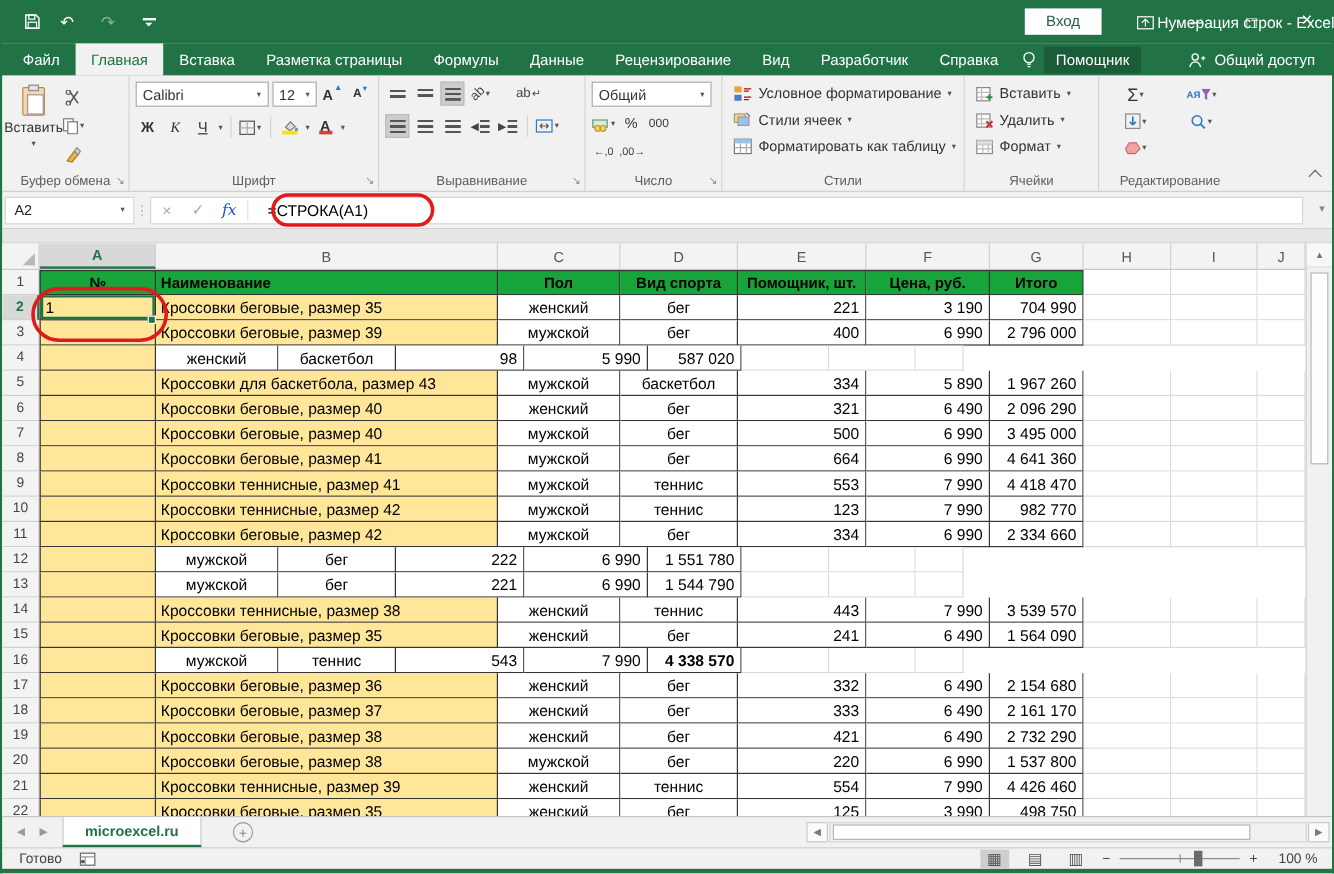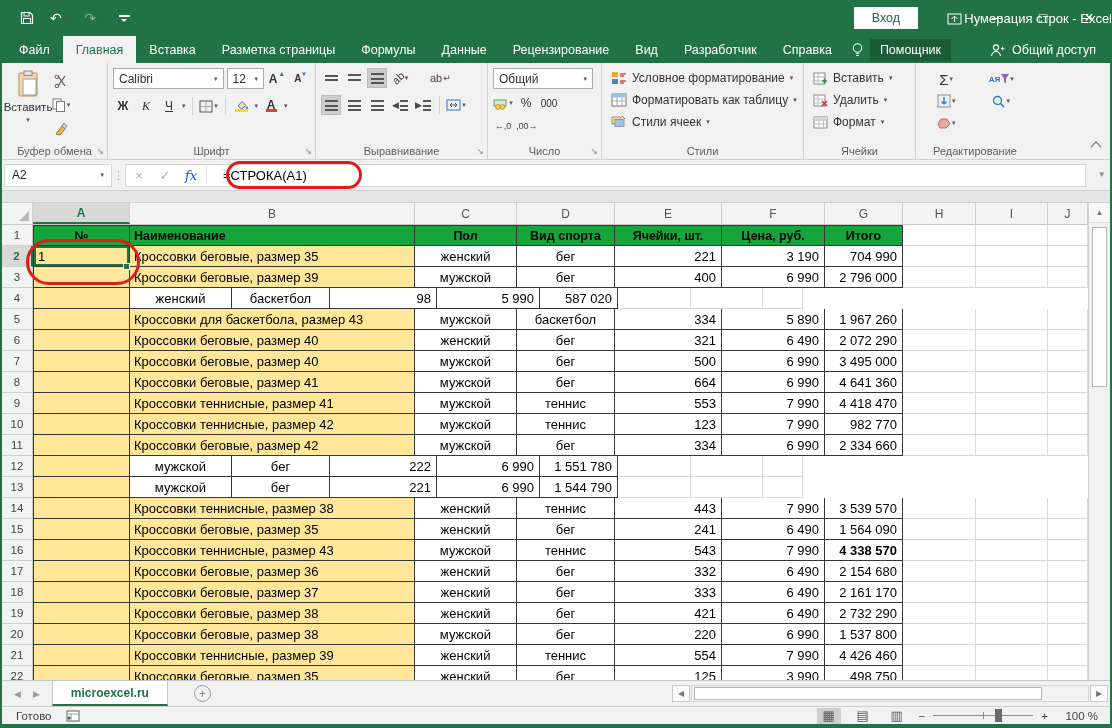--- a/index.html
+++ b/index.html
@@ -364,34 +364,34 @@
             <svg width="16" height="14" viewBox="0 0 16 14">
               <rect x="1" y="1" width="6" height="5" fill="#e8a33d"></rect>
               <rect x="1" y="8" width="6" height="5" fill="#4f81bd"></rect>
               <path d="M9 3 h6 M9 5 h4 M9 10 h6 M9 12 h4" stroke="#c00" fill="none"></path>
             </svg>
             <span class="lab">Условное форматирование</span>
             <span class="dd">▾</span>
           </div>
           <div class="stbtn">
             <svg width="16" height="14" viewBox="0 0 16 14">
+              <rect x="1" y="2" width="9" height="7" fill="#ffd966" stroke="#999"></rect>
+              <rect x="4" y="4.5" width="9" height="7" fill="#9dc3e6" stroke="#999"></rect>
+              <path d="M11 1 l3 3" stroke="#666"></path>
+            </svg>
+            <span class="lab">Стили ячеек</span>
+            <span class="dd">▾</span>
+          </div>
+          <div class="stbtn">
+            <svg width="16" height="14" viewBox="0 0 16 14">
               <rect x="1" y="1" width="14" height="12" fill="#fff" stroke="#777"></rect>
               <rect x="1" y="1" width="14" height="3.5" fill="#9cc3e5"></rect>
               <path d="M1 8 h14 M6 4.5 v8.5 M11 4.5 v8.5" stroke="#aaa"></path>
             </svg>
             <span class="lab">Форматировать как таблицу</span>
-            <span class="dd">▾</span>
-          </div>
-          <div class="stbtn">
-            <svg width="16" height="14" viewBox="0 0 16 14">
-              <rect x="1" y="2" width="9" height="7" fill="#ffd966" stroke="#999"></rect>
-              <rect x="4" y="4.5" width="9" height="7" fill="#9dc3e6" stroke="#999"></rect>
-              <path d="M11 1 l3 3" stroke="#666"></path>
-            </svg>
-            <span class="lab">Стили ячеек</span>
             <span class="dd">▾</span>
           </div>
         </div>
       <span class="glabel">Стили</span>
     </div>
 
     <div class="rgroup" style="width:112px;padding-left:6px">
       <div id="cellsBtns">
           <div class="stbtn">
             <svg width="15" height="13" viewBox="0 0 15 13">
@@ -499,21 +499,21 @@
         <span class="ch" style="flex-basis: 72px;">I</span>
         <span class="ch" style="flex-basis: 40px;">J</span>
       </div>
     <div class="gridbody" id="gridBody">
         <div class="grow">
           <span class="rh">1</span>
           <span class="gc dark ac dleft hdrg" style="flex-basis: 97px;">№</span>
           <span class="gc dark al hdrg" style="flex-basis: 285px;">Наименование</span>
           <span class="gc dark ac hdrg" style="flex-basis: 102px;">Пол</span>
           <span class="gc dark ac hdrg" style="flex-basis: 98px;">Вид спорта</span>
-          <span class="gc dark ac hdrg" style="flex-basis: 107px;">Ячейки, шт.</span>
+          <span class="gc dark ac hdrg" style="flex-basis: 107px;">Помощник, шт.</span>
           <span class="gc dark ac hdrg" style="flex-basis: 103px;">Цена, руб.</span>
           <span class="gc dark ac hdrg" style="flex-basis: 78px;">Итого</span>
           <span class="gc" style="flex-basis: 73px;"></span>
           <span class="gc" style="flex-basis: 72px;"></span>
           <span class="gc" style="flex-basis: 40px;"></span>
         </div>
         <div class="grow">
           <span class="rh selrh">2</span>
           <span class="gc dark al dleft yel sel" style="flex-basis: 97px;">1</span>
           <span class="gc dark al yel" style="flex-basis: 285px;">Кроссовки беговые, размер 35</span>
@@ -565,21 +565,21 @@
           <span class="gc" style="flex-basis: 40px;"></span>
         </div>
         <div class="grow">
           <span class="rh">6</span>
           <span class="gc dark al dleft yel" style="flex-basis: 97px;"></span>
           <span class="gc dark al yel" style="flex-basis: 285px;">Кроссовки беговые, размер 40</span>
           <span class="gc dark ac" style="flex-basis: 102px;">женский</span>
           <span class="gc dark ac" style="flex-basis: 98px;">бег</span>
           <span class="gc dark ar" style="flex-basis: 107px;">321</span>
           <span class="gc dark ar" style="flex-basis: 103px;">6 490</span>
-          <span class="gc dark ar" style="flex-basis: 78px;">2 072 290</span>
+          <span class="gc dark ar" style="flex-basis: 78px;">2 096 290</span>
           <span class="gc" style="flex-basis: 73px;"></span>
           <span class="gc" style="flex-basis: 72px;"></span>
           <span class="gc" style="flex-basis: 40px;"></span>
         </div>
         <div class="grow">
           <span class="rh">7</span>
           <span class="gc dark al dleft yel" style="flex-basis: 97px;"></span>
           <span class="gc dark al yel" style="flex-basis: 285px;">Кроссовки беговые, размер 40</span>
           <span class="gc dark ac" style="flex-basis: 102px;">мужской</span>
           <span class="gc dark ac" style="flex-basis: 98px;">бег</span>
@@ -688,21 +688,20 @@
           <span class="gc dark ar" style="flex-basis: 107px;">241</span>
           <span class="gc dark ar" style="flex-basis: 103px;">6 490</span>
           <span class="gc dark ar" style="flex-basis: 78px;">1 564 090</span>
           <span class="gc" style="flex-basis: 73px;"></span>
           <span class="gc" style="flex-basis: 72px;"></span>
           <span class="gc" style="flex-basis: 40px;"></span>
         </div>
         <div class="grow">
           <span class="rh">16</span>
           <span class="gc dark al dleft yel" style="flex-basis: 97px;"></span>
-          <span class="gc dark al yel" style="flex-basis: 285px;">Кроссовки теннисные, размер 43</span>
           <span class="gc dark ac" style="flex-basis: 102px;">мужской</span>
           <span class="gc dark ac" style="flex-basis: 98px;">теннис</span>
           <span class="gc dark ar" style="flex-basis: 107px;">543</span>
           <span class="gc dark ar" style="flex-basis: 103px;">7 990</span>
           <span class="gc dark ar" style="flex-basis: 78px; font-weight: bold;">4 338 570</span>
           <span class="gc" style="flex-basis: 73px;"></span>
           <span class="gc" style="flex-basis: 72px;"></span>
           <span class="gc" style="flex-basis: 40px;"></span>
         </div>
         <div class="grow">

